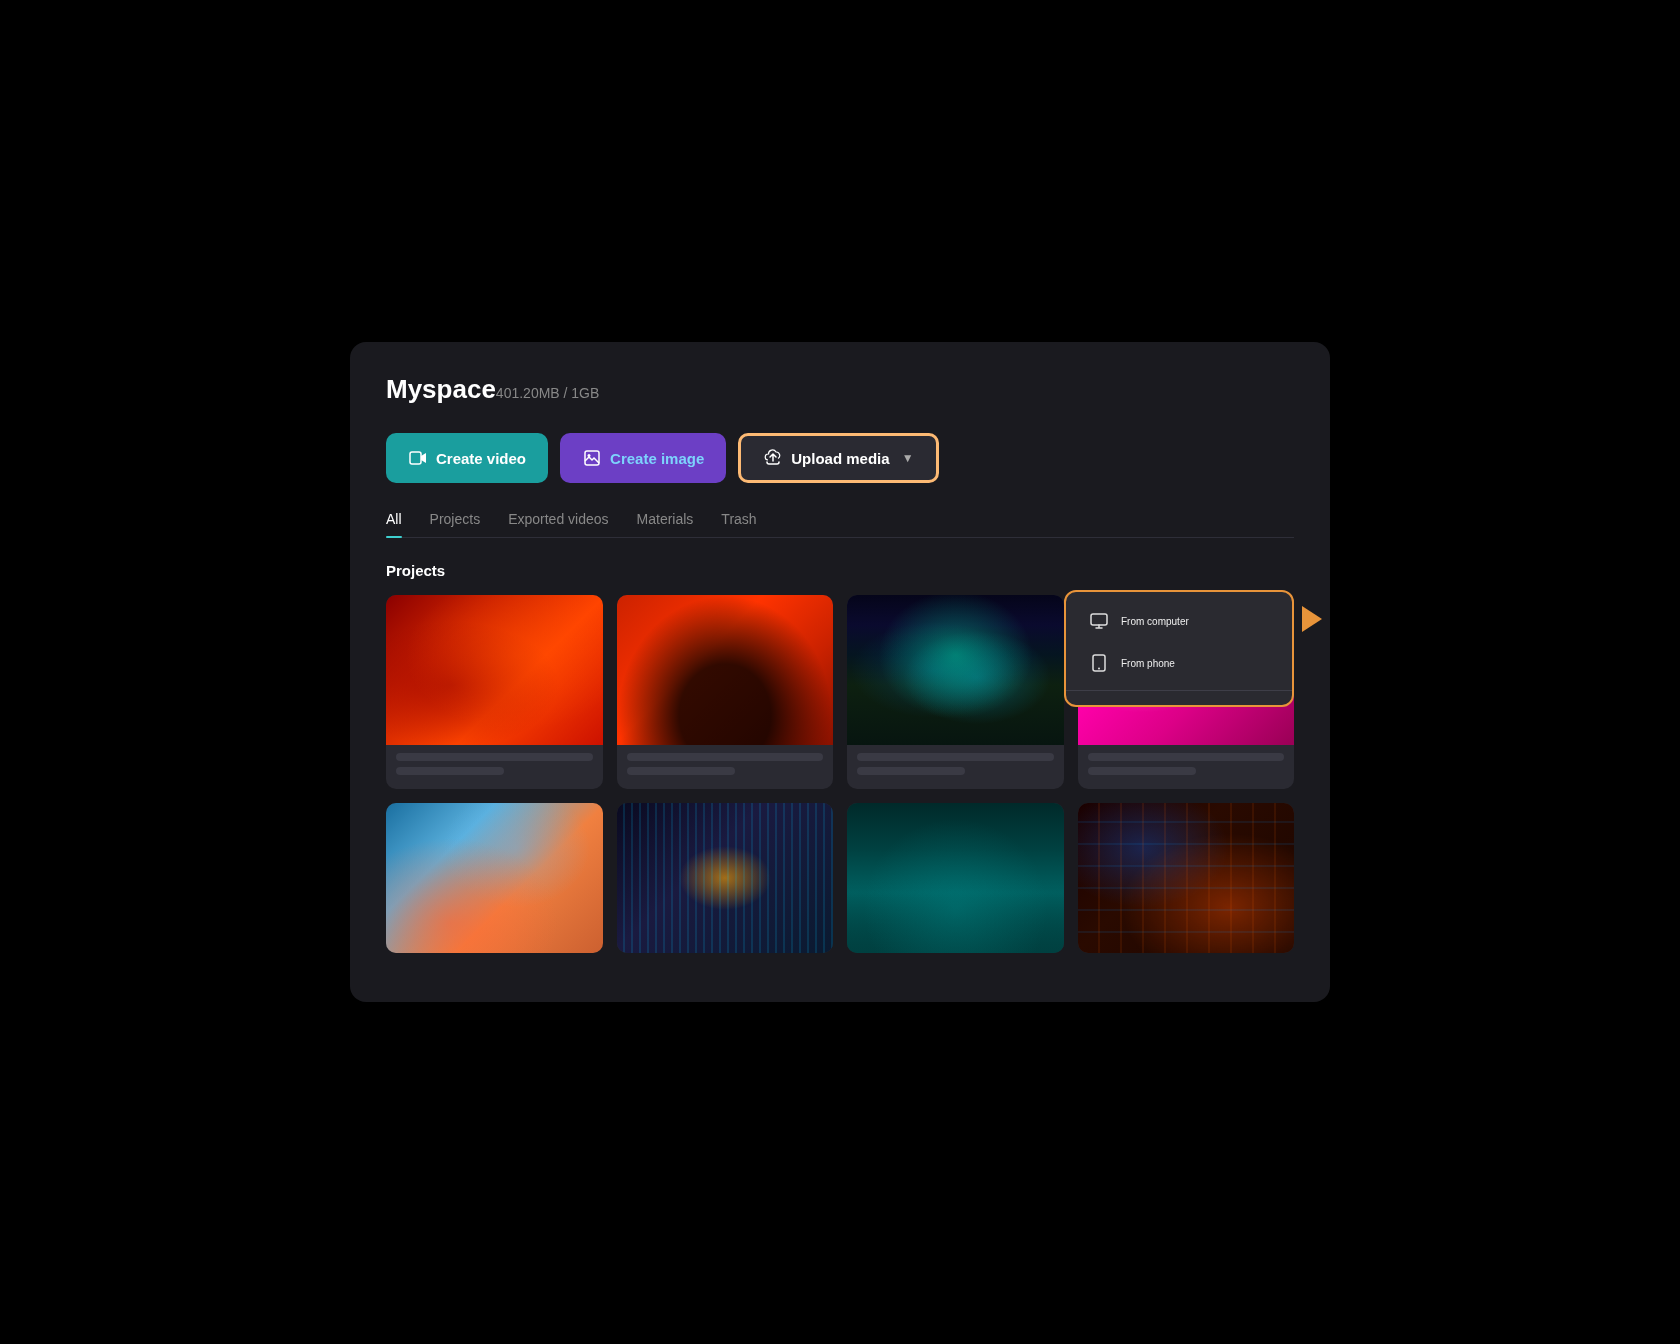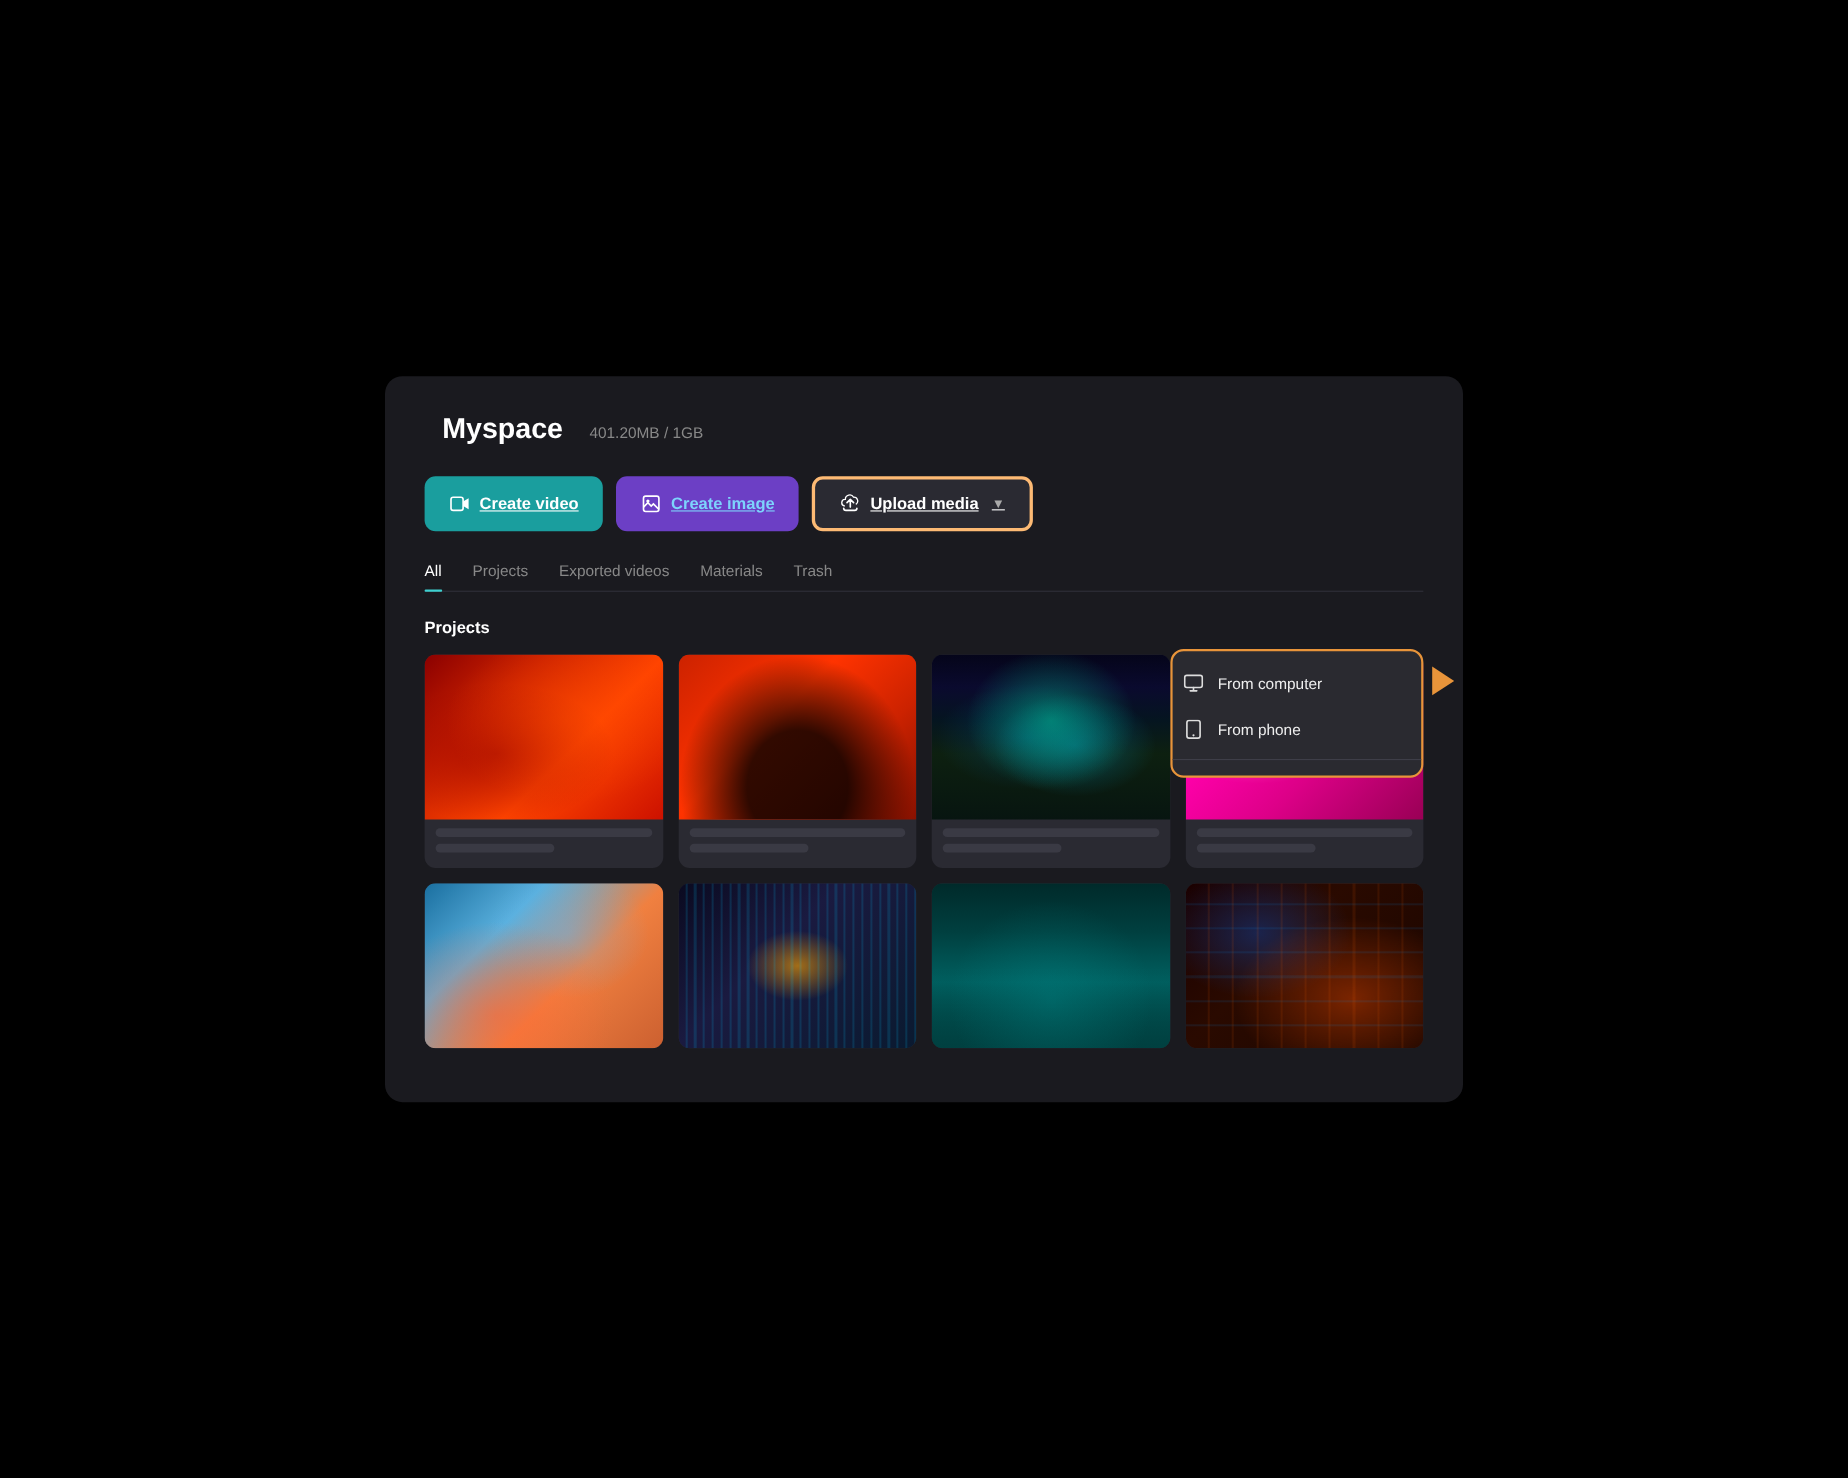--- a/index.html
+++ b/index.html
@@ -19,23 +19,22 @@
       border-radius: 16px;
       width: 980px;
       min-height: 660px;
       padding: 32px 36px 40px;
       position: relative;
     }
 
     .header {
       display: flex;
       align-items: baseline;
-      gap: 24px;
+      gap: 0;
       margin-bottom: 28px;
-      margin-left: 16px;
     }
 
     .app-title {
       color: #fff;
       font-size: 26px;
       font-weight: 700;
     }
 
     .storage-info {
       color: #888;
@@ -51,21 +50,20 @@
     .btn {
       display: flex;
       align-items: center;
       gap: 8px;
       padding: 12px 22px;
       border-radius: 10px;
       border: none;
       cursor: pointer;
       font-size: 15px;
       font-weight: 600;
-      text-decoration: underline;
     }
 
     .btn-video {
       background: #1a9e9e;
       color: #fff;
     }
 
     .btn-image {
       background: #6c3fc5;
       color: #7dd3fc;
@@ -174,23 +172,23 @@
       border-radius: 12px;
       padding: 8px 0;
       width: 230px;
       z-index: 10;
     }
 
     .dropdown-item {
       display: flex;
       align-items: center;
       gap: 12px;
-      padding: 11px 9px;
+      padding: 11px 23px;
       color: #eee;
-      font-size: 14px;
+      font-size: 10px;
       cursor: pointer;
       position: relative;
     }
 
     .dropdown-divider {
       height: 1px;
       background: #3e3e48;
       margin: 6px 0;
     }
 

